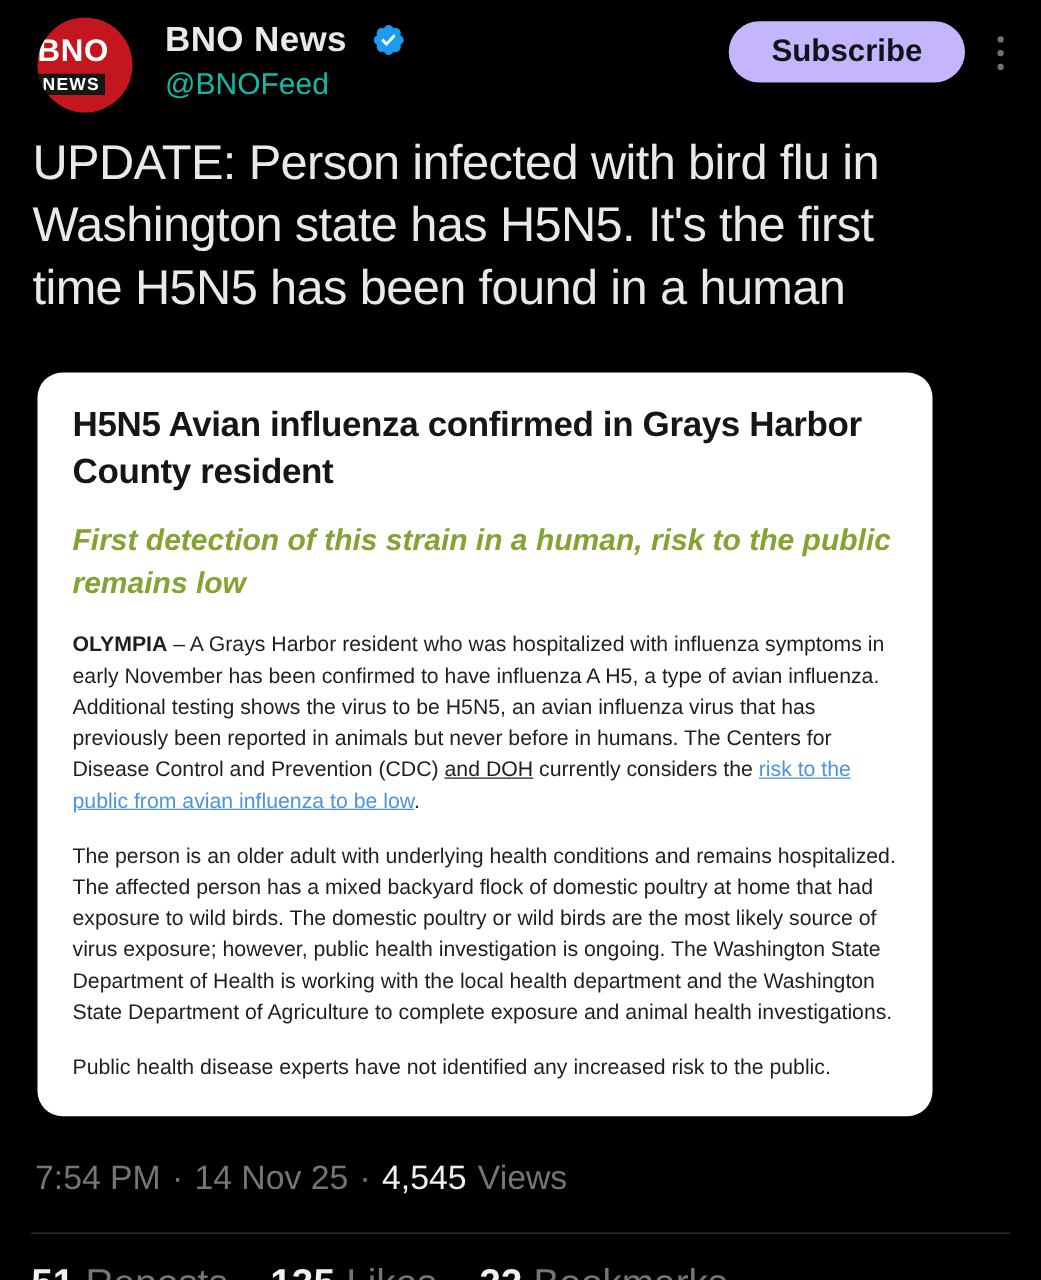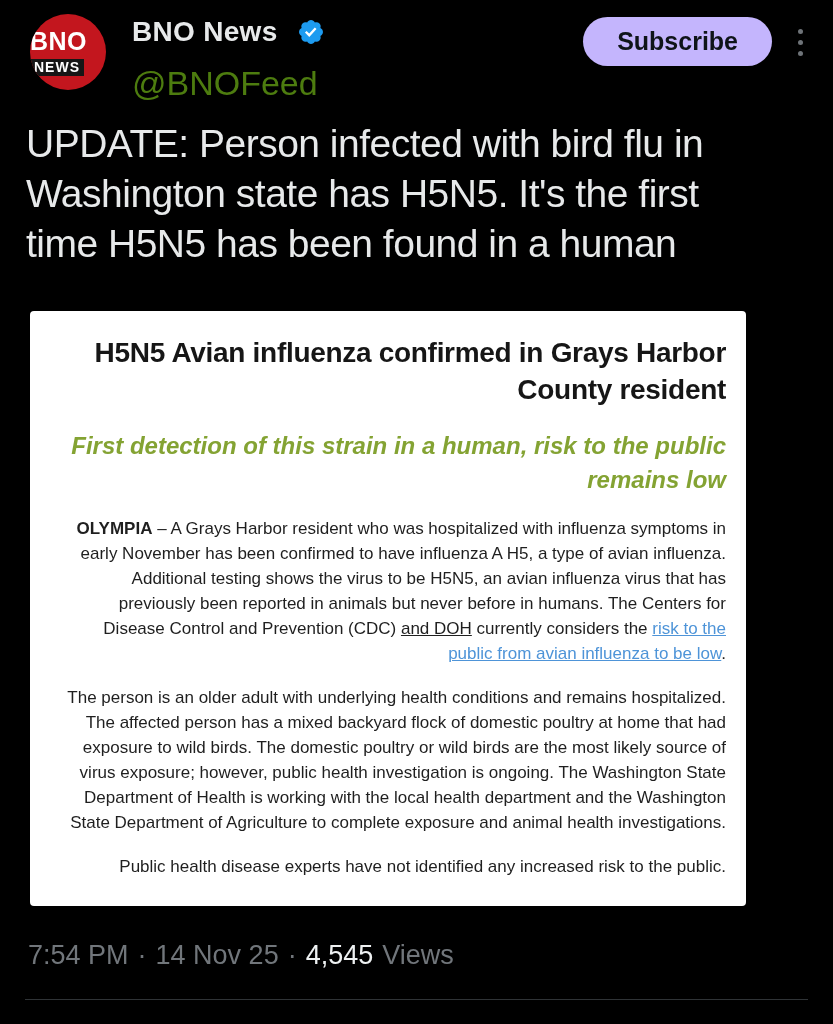--- a/index.html
+++ b/index.html
@@ -22,21 +22,21 @@
   }
   .avatar-top { color: #fff; font-weight: 700; font-size: 25px; line-height: 25px; letter-spacing: 0.5px; }
   .avatar-bottom {
     color: #fff; font-weight: 700; font-size: 14px; line-height: 17px;
     background: #161616; padding: 0 4px; letter-spacing: 1px; margin-top: 5px;
   }
   .user-info { margin-left: 26px; padding-top: 2px; min-width: 0; }
   .name-row { display: flex; align-items: center; gap: 19px; }
   .display-name { color: #e7e9ea; font-weight: 700; font-size: 28px; letter-spacing: 0.3px; }
   .verified { width: 28px; height: 28px; display: block; }
-  .handle { color: #4d7c0f; font-size: 34px; margin-top: 16px; }
+  .handle { color: #14b8a6; font-size: 24px; margin-top: 6px; }
   .subscribe-btn {
     margin-left: auto; margin-top: 3px;
     background: #c4b5fd; color: #0f1419;
     border: none; border-radius: 25px;
     height: 49px; padding: 0 34px;
     font-family: inherit; font-weight: 700; font-size: 25px;
     cursor: pointer; flex: 0 0 auto;
   }
   .more-btn {
     margin-left: 24px; margin-top: 13px; padding: 2px;
@@ -44,24 +44,23 @@
   }
   .dots { display: flex; flex-direction: column; gap: 6px; align-items: center; }
   .dots i { width: 5px; height: 5px; border-radius: 50%; background: #6e7378; display: block; }
 
   
   .tweet-text { padding: 0 26px; margin-top: 16px; color: #e7e9ea; font-size: 39px; line-height: 50px; letter-spacing: -0.5px; }
 
   
   .card {
     margin: 42px 23px 0 30px; width: 716px;
-    background: #ffffff; border-radius: 4px;
+    background: #ffffff; border-radius: 20px;
     padding: 23px 20px 27px 28px;
     cursor: pointer;
-    text-align: right;
   }
   .card-title { margin: 0; color: #161616; font-size: 28px; font-weight: 700; line-height: 37px; letter-spacing: -0.3px; }
   .card-subtitle { margin: 21px 0 0; color: #84a333; font-size: 24px; font-weight: 700; font-style: italic; line-height: 34px; }
   .card-body-p { margin: 19px 0 0; color: #1f1f1f; font-size: 17px; line-height: 25px; }
   .lead-word { font-weight: 700; }
   .uline { text-decoration: underline; }
   .doc-link { color: #4e94d8; text-decoration: underline; }
 
   
   .meta { padding: 0 28px; margin-top: 34px; display: flex; align-items: baseline; gap: 9px; font-size: 27px; color: #71767b; }

